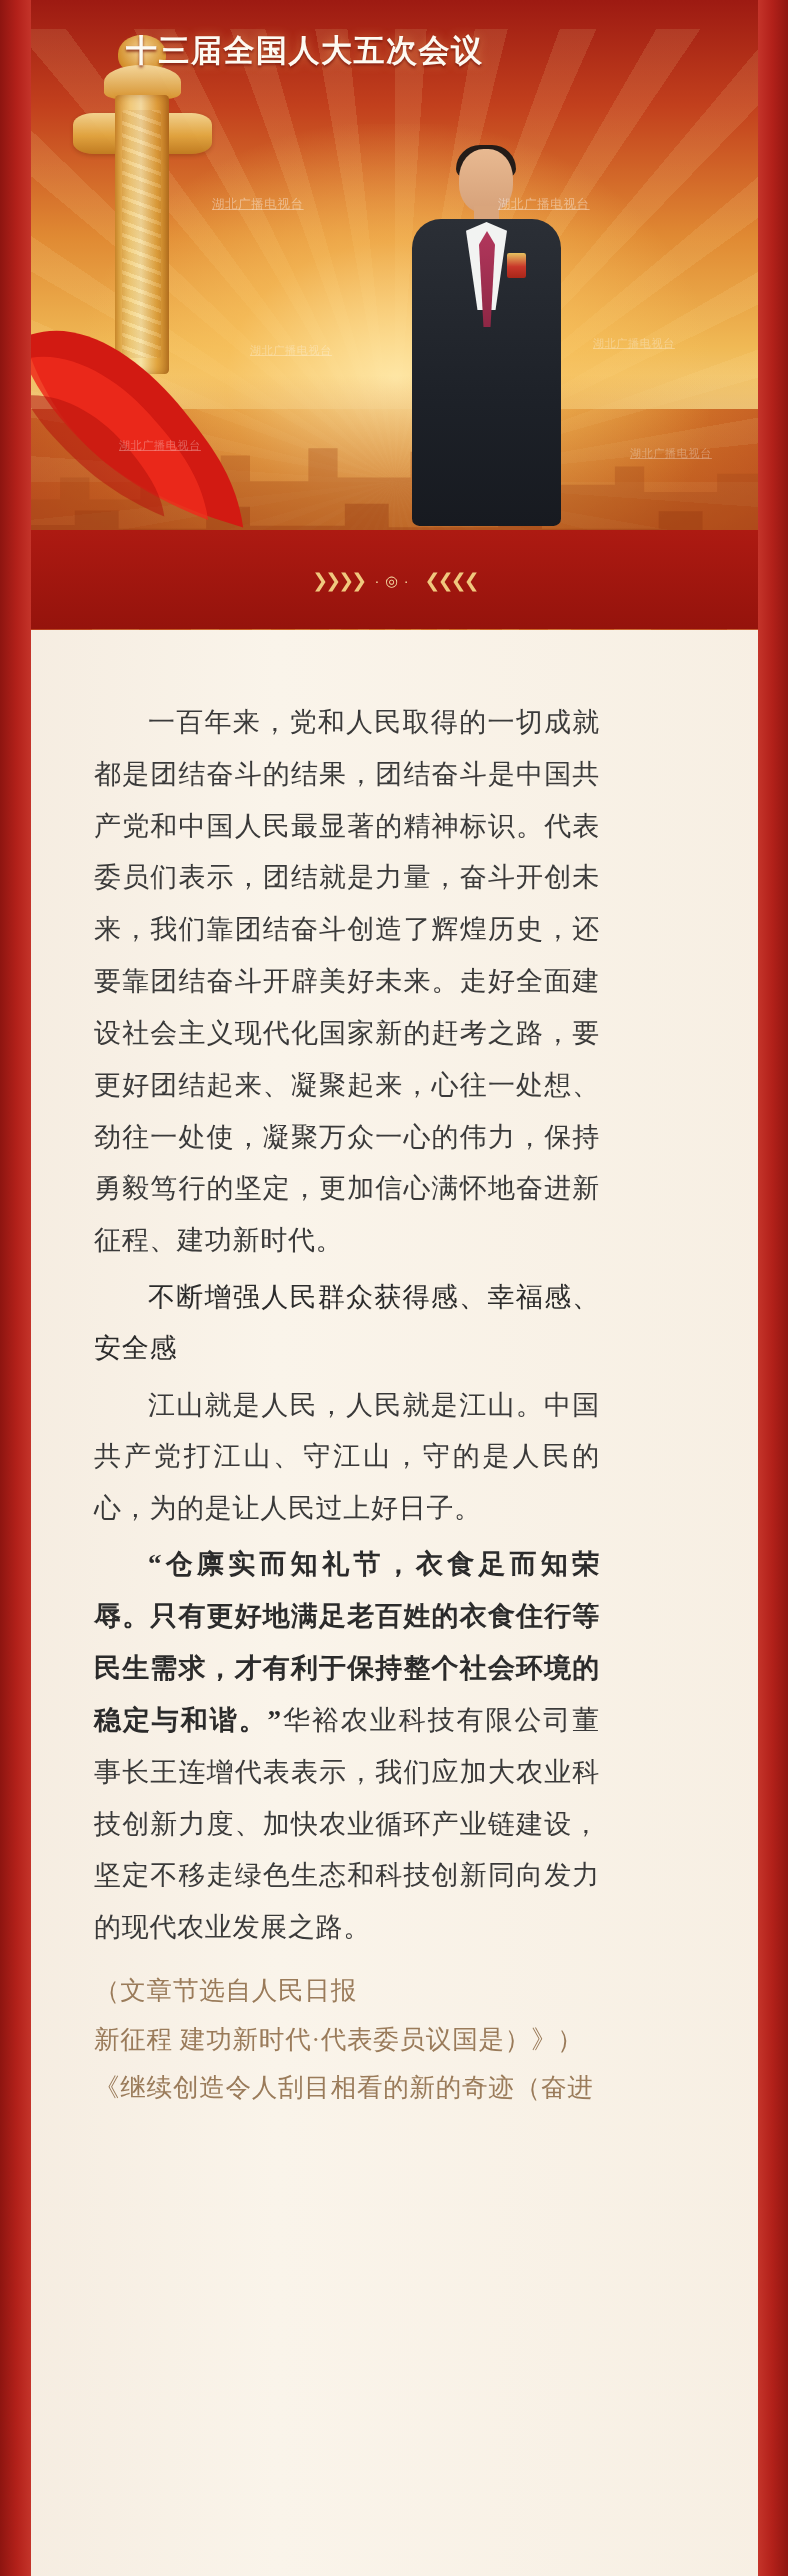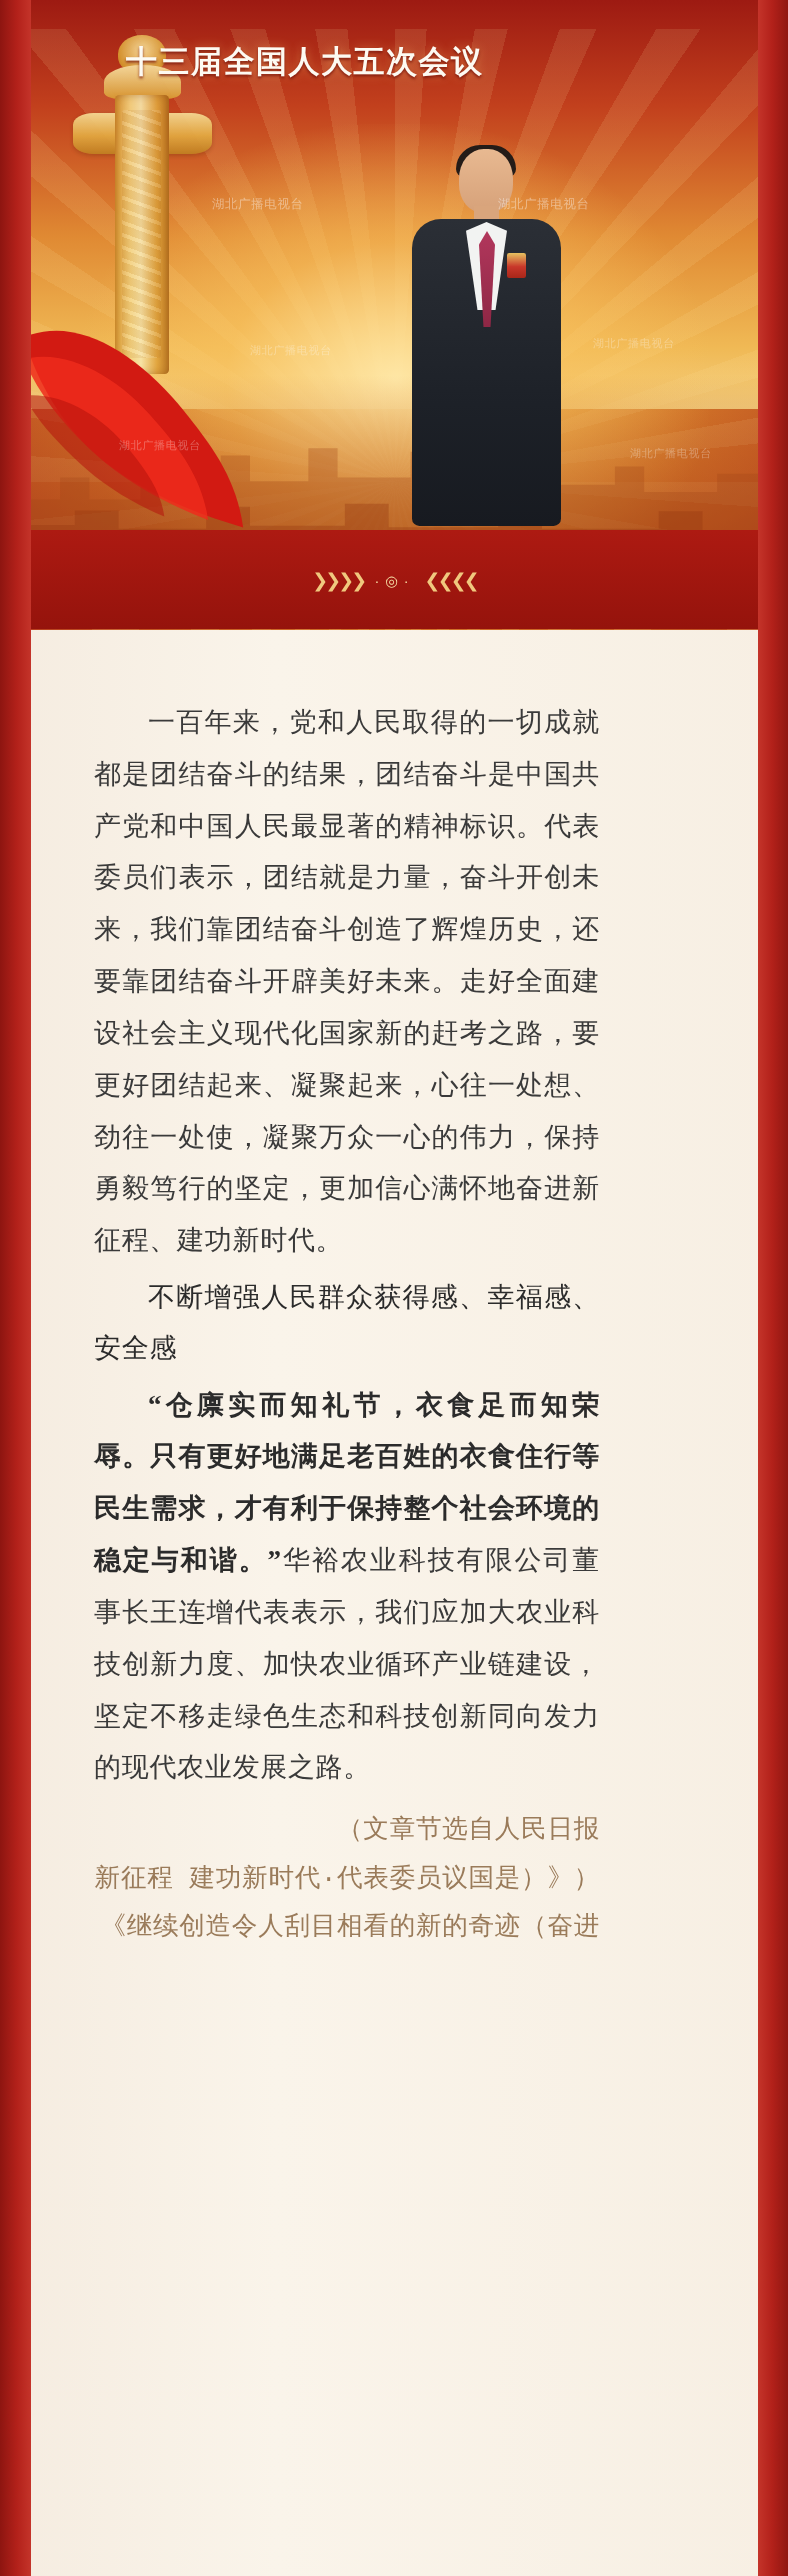--- a/index.html
+++ b/index.html
@@ -74,21 +74,21 @@
     left: 0; bottom: 72px; width: 100%; height: 183px;
     background:
       linear-gradient(180deg, rgba(190,90,30,0) 0%, rgba(176,74,24,0.35) 55%, rgba(160,60,18,0.5) 100%);
   }
   .hero-wall svg { position: absolute; bottom: 0; left: 0; width: 100%; height: 100%; }
 
   
   .hero-title {
     position: absolute;
     left: 95px;
-    top: 42px;
+    top: 31px;
     width: 453px;
     z-index: 6;
     text-align: left;
   }
   .hero-title .line {
     font-family: "Liberation Serif", serif;
     font-weight: bold;
     font-size: 31px;
     letter-spacing: 1.5px;
     color: #fdfaf2;
@@ -249,20 +249,21 @@
 
   
   .wm {
     position: absolute;
     z-index: 8;
     color: rgba(255,255,255,0.40);
     font-size: 12.4px;
     letter-spacing: 0.7px;
     white-space: nowrap;
     font-family: "Liberation Sans", sans-serif;
+    text-decoration: underline;
   }
   .wm.small { font-size: 11px; color: rgba(255,255,255,0.30); }
 
   
   .article {
     position: absolute;
     left: 31px;
     top: 630px;
     width: 632px;
     padding: 67px 63px 58px 63px;
@@ -280,25 +281,25 @@
   }
   .para.bold {
     font-weight: normal;
     color: #2b2b2b;
   }
   .para .hl {
     font-weight: bold;
     color: #2b2b2b;
   }
   .source {
-    font-family: Liberation Mono, monospace;
+    font-family: Liberation Serif, serif;
     font-size: 25.6px;
     line-height: 1.9;
     color: #9a7b5a;
-    text-align: right;
+    text-align: left;
     margin: 13px 0 0 0;
     letter-spacing: 0.7px;
   }
   .source .ln2 { display: block; }
 </style>
 </head>
 <body>
 
 <div class="page">
 
@@ -361,20 +362,21 @@
       <span class="chev">❮❮❮❮</span>
     </div>
   </div>
 
   <div class="article">
 
     <p class="para">一百年来，党和人民取得的一切成就都是团结奋斗的结果，团结奋斗是中国共产党和中国人民最显著的精神标识。代表委员们表示，团结就是力量，奋斗开创未来，我们靠团结奋斗创造了辉煌历史，还要靠团结奋斗开辟美好未来。走好全面建设社会主义现代化国家新的赶考之路，要更好团结起来、凝聚起来，心往一处想、劲往一处使，凝聚万众一心的伟力，保持勇毅笃行的坚定，更加信心满怀地奋进新征程、建功新时代。</p>
 
     <p class="para bold">不断增强人民群众获得感、幸福感、安全感</p>
 
+    <p class="para">江山就是人民，人民就是江山。中国共产党打江山、守江山，守的是人民的心，为的是让人民过上好日子。</p>
 
     <p class="para"><span class="hl">“仓廪实而知礼节，衣食足而知荣辱。只有更好地满足老百姓的衣食住行等民生需求，才有利于保持整个社会环境的稳定与和谐。”</span><span>华裕农业科技有限公司董事长王连增代表表示，我们应加大农业科技创新力度、加快农业循环产业链建设，坚定不移走绿色生态和科技创新同向发力的现代农业发展之路。</span></p>
 
     <p class="source">
       <span class="ln2">（文章节选自人民日报</span>
       <span class="ln2">新征程 建功新时代·代表委员议国是）》）</span>
       <span class="ln2">《继续创造令人刮目相看的新的奇迹（奋进</span>
     </p>
 
   </div>

